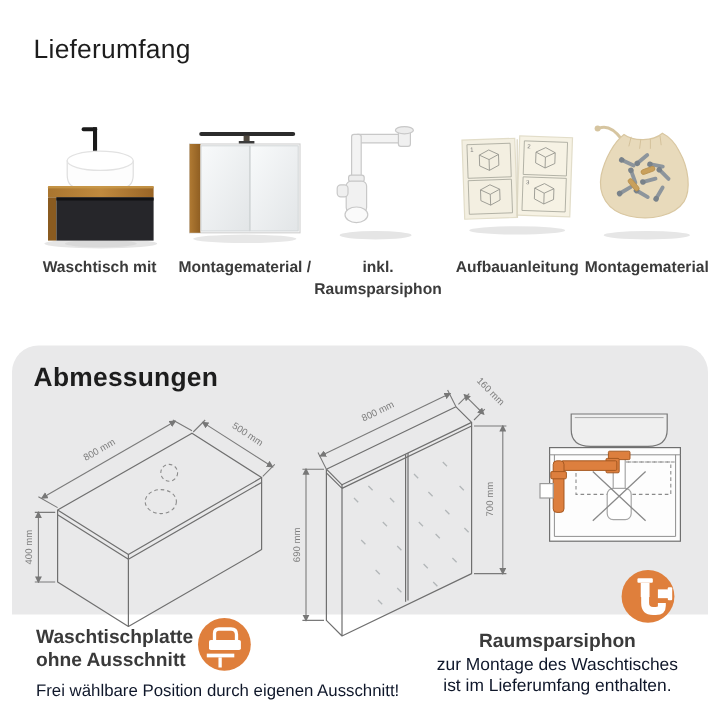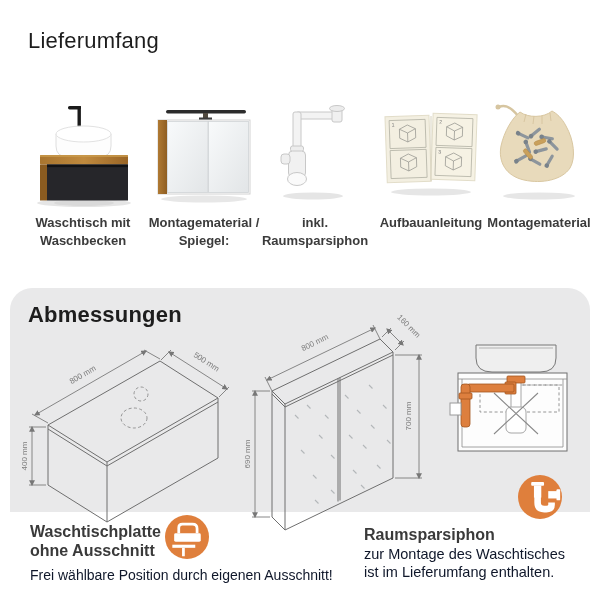--- a/index.html
+++ b/index.html
@@ -16,21 +16,21 @@
   .panel{position:absolute;left:10px;top:288px;width:580px;height:224px;background:#e9e9ea;border-radius:22px 22px 0 0;}
   .h2{position:absolute;left:18px;top:14px;font-size:22px;font-weight:800;color:#1d1d1d;letter-spacing:.2px;}
   .abs{position:absolute;}
   .dimline{stroke:#7a7a7a;stroke-width:.9;fill:none;}
   .edge{stroke:#6f6f6f;stroke-width:1;fill:none;stroke-linejoin:round;}
   .dash{stroke:#8a8a8a;stroke-width:.9;fill:none;stroke-dasharray:3 2.4;}
   .dimtxt{font-size:8px;fill:#7d7d7d;}
   .badge{position:absolute;width:44px;height:44px;border-radius:50%;background:#df7f3c;}
   .callout-title{font-size:16px;font-weight:800;color:#3a3a3a;line-height:1.18;}
   .callout-sub{font-size:14px;color:#0f172a;}
-  .co-right{text-align:left;line-height:1.25;margin-left:24px;}
+  .co-right{text-align:center;line-height:1.25;margin-left:24px;}
   .co-right .callout-sub{font-size:14.5px;}
 </style>
 </head>
 <body>
 
 <div class="h1">Lieferumfang</div>
 
 <div class="items">
 
   <div class="item" style="left:16px;width:134px;">
@@ -58,21 +58,20 @@
           <rect x="22" y="59" width="88" height="9.5" rx="1" fill="url(#wg1)"></rect>
           <rect x="22" y="59" width="88" height="2" fill="#c99a4b" opacity="0.8"></rect>
           <rect x="22" y="68.5" width="7" height="36" fill="#8a5b20"></rect>
           <rect x="29" y="68.5" width="81" height="36" fill="#26262a"></rect>
           <rect x="29" y="68.5" width="81" height="2.6" fill="#121214"></rect>
         </g>
       </svg>
     </div>
     <div class="caption">
       <span>Waschtisch mit</span>
-        <span>Waschbecken</span>
     </div>
   </div>
 
   <div class="item" style="left:146px;width:116px;">
     <div class="art">
       <svg width="116" height="116" viewBox="0 0 116 116">
         <defs>
           <linearGradient id="wg2" x1="0" y1="0" x2="1" y2="0">
             <stop offset="0" stop-color="#b07a33"></stop>
               <stop offset="1" stop-color="#8f5e22"></stop>
@@ -91,21 +90,20 @@
         <g>
           <rect x="12" y="24" width="92" height="74" fill="#ffffff" stroke="#d2d2d2"></rect>
           <rect x="12" y="24" width="9" height="74" fill="url(#wg2)"></rect>
           <rect x="21.5" y="25.5" width="40.5" height="71" fill="url(#mg1)" stroke="#cfd3d5" stroke-width="0.8"></rect>
           <rect x="62.5" y="25.5" width="40" height="71" fill="url(#mg1)" stroke="#cfd3d5" stroke-width="0.8"></rect>
         </g>
       </svg>
     </div>
     <div class="caption">
       <span>Montagematerial /</span>
-        <span>Spiegel:</span>
     </div>
   </div>
 
   <div class="item" style="left:260px;width:110px;">
     <div class="art">
       <svg width="110" height="116" viewBox="0 0 110 116">
         <ellipse cx="53" cy="100" rx="30" ry="3.5" fill="#e5e5e5"></ellipse>
         <g fill="#f3f3f3" stroke="#c8c8c8">
           <rect x="36" y="16" width="40" height="7" rx="2"></rect>
           <rect x="72" y="12" width="10" height="14" rx="2" fill="#f0f0f0"></rect>

